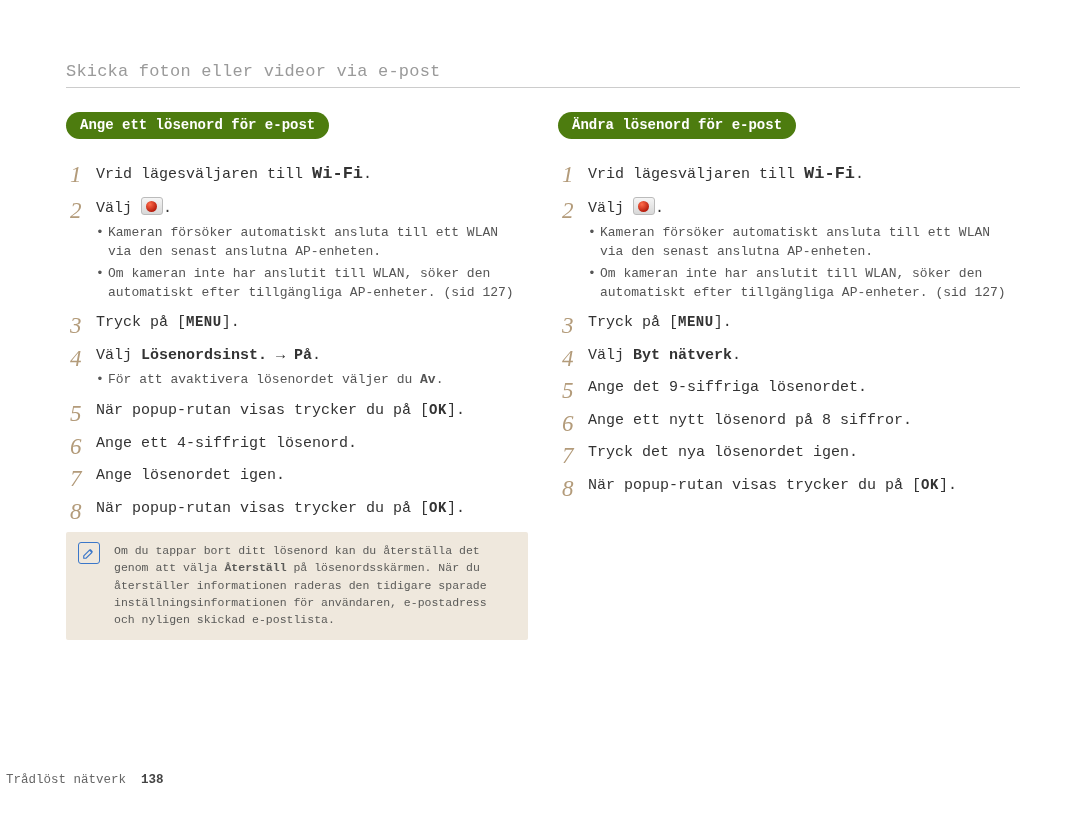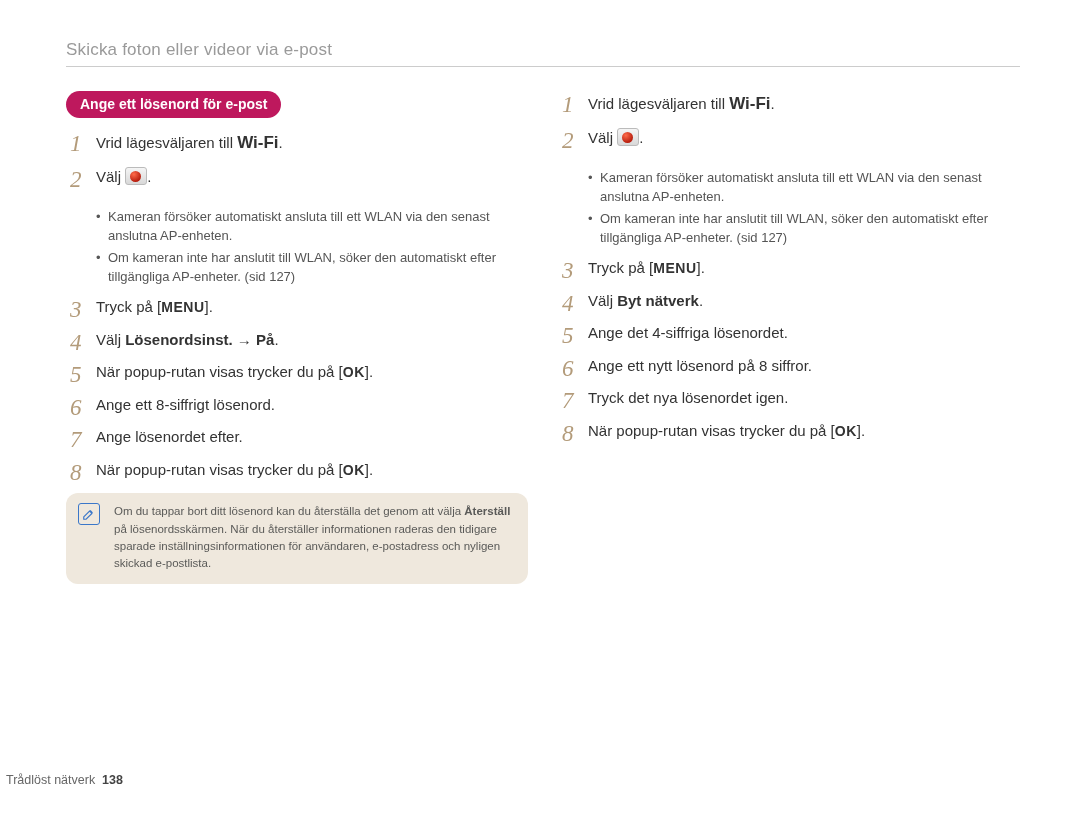--- a/index.html
+++ b/index.html
@@ -1,34 +1,34 @@
 <!DOCTYPE html>
 <html><head>
 <meta charset="utf-8">
 <style>
   * { box-sizing: border-box; margin: 0; padding: 0; }
   html, body { width: 1080px; height: 815px; background: #fff; font-family: Arial, Helvetica, sans-serif; color: #333; }
-  .page { width: 1080px; height: 815px; padding: 40px 60px 30px 66px; position: relative; }
+  .page { width: 1080px; height: 815px; padding: 62px 60px 30px 66px; position: relative; font-family: Liberation Mono, monospace; }
   .page-title { font-size: 17px; color: #9a9a9a; font-weight: 300; letter-spacing: 0.2px; margin-bottom: 6px; }
   .title-rule { border: none; border-top: 1px solid #ccc; margin-bottom: 24px; }
   .columns { display: flex; gap: 30px; }
   .col { flex: 1; }
-  .pill { display: inline-block; background: #be185d; color: #fff; font-size: 14px; font-weight: 600; padding: 5px 14px 6px; border-radius: 14px; margin-bottom: 12px; }
+  .pill { display: inline-block; background: #4d7c0f; color: #fff; font-size: 14px; font-weight: 600; padding: 5px 14px 6px; border-radius: 14px; margin-bottom: 22px; }
   ol.steps { list-style: none; counter-reset: step; }
   ol.steps > li { position: relative; padding-left: 30px; margin-bottom: 10px; font-size: 15px; line-height: 1.5; color: #333; }
   ol.steps > li::before { counter-increment: step; content: counter(step); position: absolute; left: 4px; top: -3px; font-family: Georgia, 'Times New Roman', serif; font-style: italic; font-size: 23px; color: #b39b7a; }
-  ul.sub { list-style: none; margin-top: 20px; }
+  ul.sub { list-style: none; margin-top: 4px; }
   ul.sub > li { font-size: 13px; color: #555; line-height: 1.45; margin-bottom: 3px; padding-left: 12px; position: relative; }
   ul.sub > li::before { content: "•"; position: absolute; left: 0; top: 0; color: #555; }
   .wifi-label { font-weight: 700; font-size: 17px; }
   .red-icon { display: inline-block; width: 22px; height: 18px; border-radius: 3px; background: linear-gradient(#f5f5f5,#d8d8d8); border: 1px solid #bbb; position: relative; vertical-align: -3px; }
   .red-icon::after { content: ""; position: absolute; left: 4px; top: 3px; width: 11px; height: 11px; border-radius: 50%; background: radial-gradient(circle at 35% 30%, #ff6b4a, #b81f0f 70%); }
   .menu-label, .ok-label { font-weight: 700; font-size: 14px; letter-spacing: 0.5px; text-align: center; }
   .bold { font-weight: 700; }
-  .note-box { margin-top: 12px; background: #efe8dd; border-radius: 12px; padding: 10px 14px 12px 48px; position: relative; font-size: 11.5px; color: #5a5a58; line-height: 1.5; }
+  .note-box { margin-top: 12px; background: #efe8dd; border-radius: 2px; padding: 10px 14px 12px 48px; position: relative; font-size: 11.5px; color: #5a5a58; line-height: 1.5; }
   .note-icon { position: absolute; left: 12px; top: 10px; width: 22px; height: 22px; border: 1.5px solid #3b77c9; border-radius: 3px; display: flex; align-items: center; justify-content: center; }
   .note-icon svg { width: 14px; height: 14px; }
   .footer { position: absolute; bottom: 28px; left: 6px; width: 1080px; text-align: left; font-size: 12.5px; color: #666; }
   .footer .pnum { font-weight: 600; color: #444; }
 </style>
 </head>
 <body>
 
 <div class="page">
   <div class="page-title">Skicka foton eller videor via e-post</div>
@@ -48,61 +48,65 @@
           <ul class="sub">
             <li>Kameran försöker automatiskt ansluta till ett WLAN via den senast anslutna AP-enheten.</li>
             <li>Om kameran inte har anslutit till WLAN, söker den automatiskt efter tillgängliga AP-enheter. (sid 127)</li>
           </ul>
         </li>
         <li>
           <span>Tryck på [</span><span class="menu-label">MENU</span><span>].</span>
         </li>
         <li>
           <span>Välj </span><span class="bold">Lösenordsinst.</span><span> → </span><span class="bold">På</span><span>.</span>
+          <ul class="sub">
+            <li><span>För att avaktivera lösenordet väljer du </span><span class="bold">Av</span><span>.</span></li>
+          </ul>
         </li>
         <li>
           <span>När popup-rutan visas trycker du på [</span><span class="ok-label">OK</span><span>].</span>
         </li>
-        <li>Ange ett 8-siffrigt lösenord.</li>
-        <li>Ange lösenordet efter.</li>
+        <li>Ange ett 4-siffrigt lösenord.</li>
+        <li>Ange lösenordet igen.</li>
         <li>
           <span>När popup-rutan visas trycker du på [</span><span class="ok-label">OK</span><span>].</span>
         </li>
       </ol>
 
       <div class="note-box">
         <div class="note-icon">
           <svg viewBox="0 0 24 24">
               <path fill="none" stroke="#3b77c9" stroke-width="2" d="M3 17l10-10 4 4L7 21H3v-4zM14 6l4 4"></path>
             </svg>
         </div>
         <span>Om du tappar bort ditt lösenord kan du återställa det genom att välja </span><span class="bold">Återställ</span><span> på lösenordsskärmen. När du återställer informationen raderas den tidigare sparade inställningsinformationen för användaren, e-postadress och nyligen skickad e-postlista.</span>
       </div>
     </div>
 
     <div class="col">
+      <div class="pill">Ändra lösenord för e-post</div>
 
       <ol class="steps">
         <li>
           <span>Vrid lägesväljaren till </span><span class="wifi-label">Wi-Fi</span><span>.</span>
         </li>
         <li>
           <span>Välj </span><span class="red-icon"></span><span>.</span>
           <ul class="sub">
             <li>Kameran försöker automatiskt ansluta till ett WLAN via den senast anslutna AP-enheten.</li>
             <li>Om kameran inte har anslutit till WLAN, söker den automatiskt efter tillgängliga AP-enheter. (sid 127)</li>
           </ul>
         </li>
         <li>
           <span>Tryck på [</span><span class="menu-label">MENU</span><span>].</span>
         </li>
         <li>
           <span>Välj </span><span class="bold">Byt nätverk</span><span>.</span>
         </li>
-        <li>Ange det 4-siffriga lösenordet.</li>
+        <li>Ange det 9-siffriga lösenordet.</li>
         <li>Ange ett nytt lösenord på 8 siffror.</li>
         <li>Tryck det nya lösenordet igen.</li>
         <li>
           <span>När popup-rutan visas trycker du på [</span><span class="ok-label">OK</span><span>].</span>
         </li>
       </ol>
     </div>
   </div>
 
   <div class="footer">

